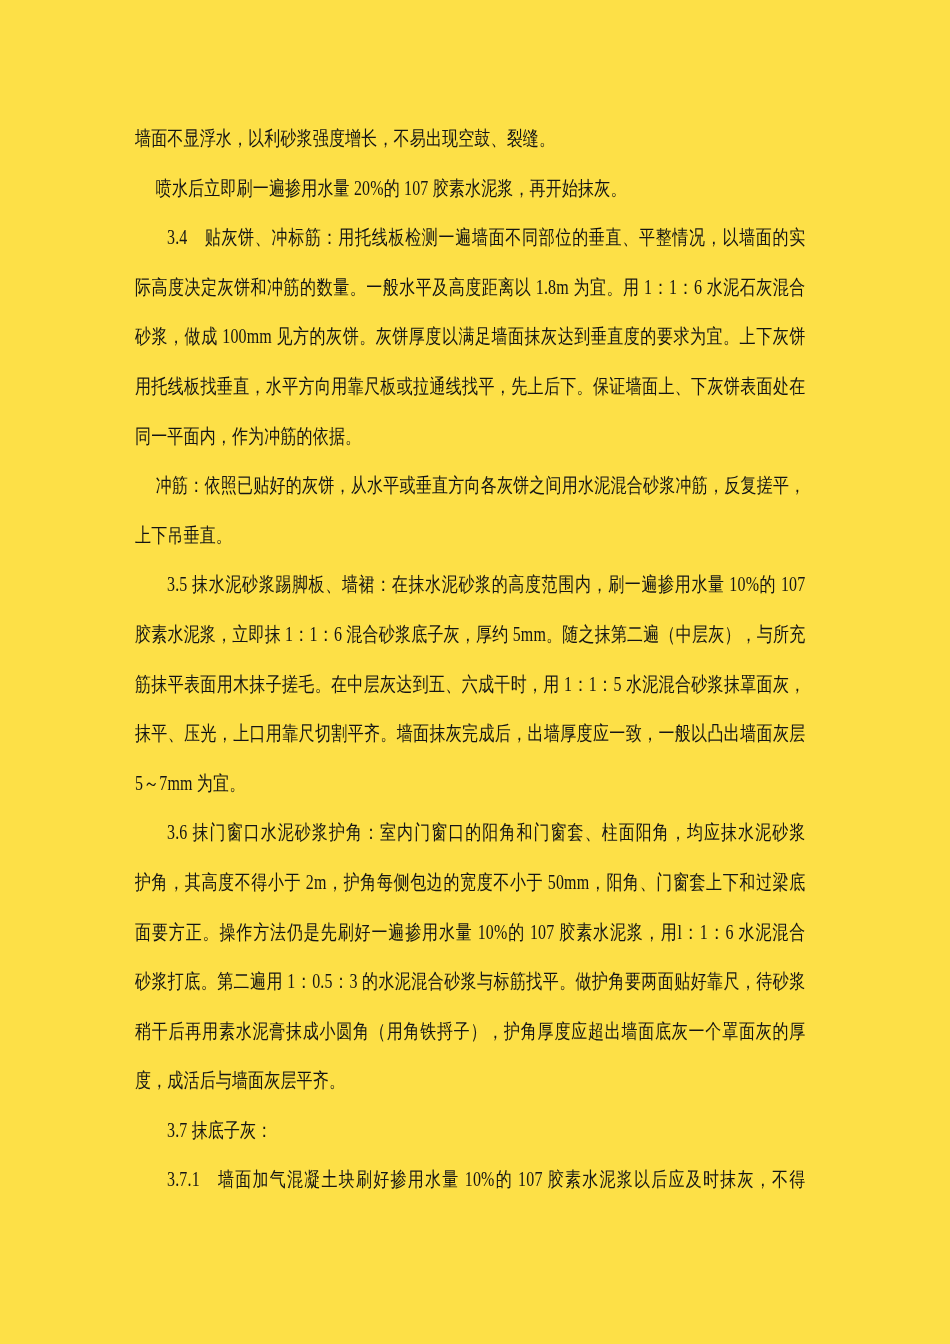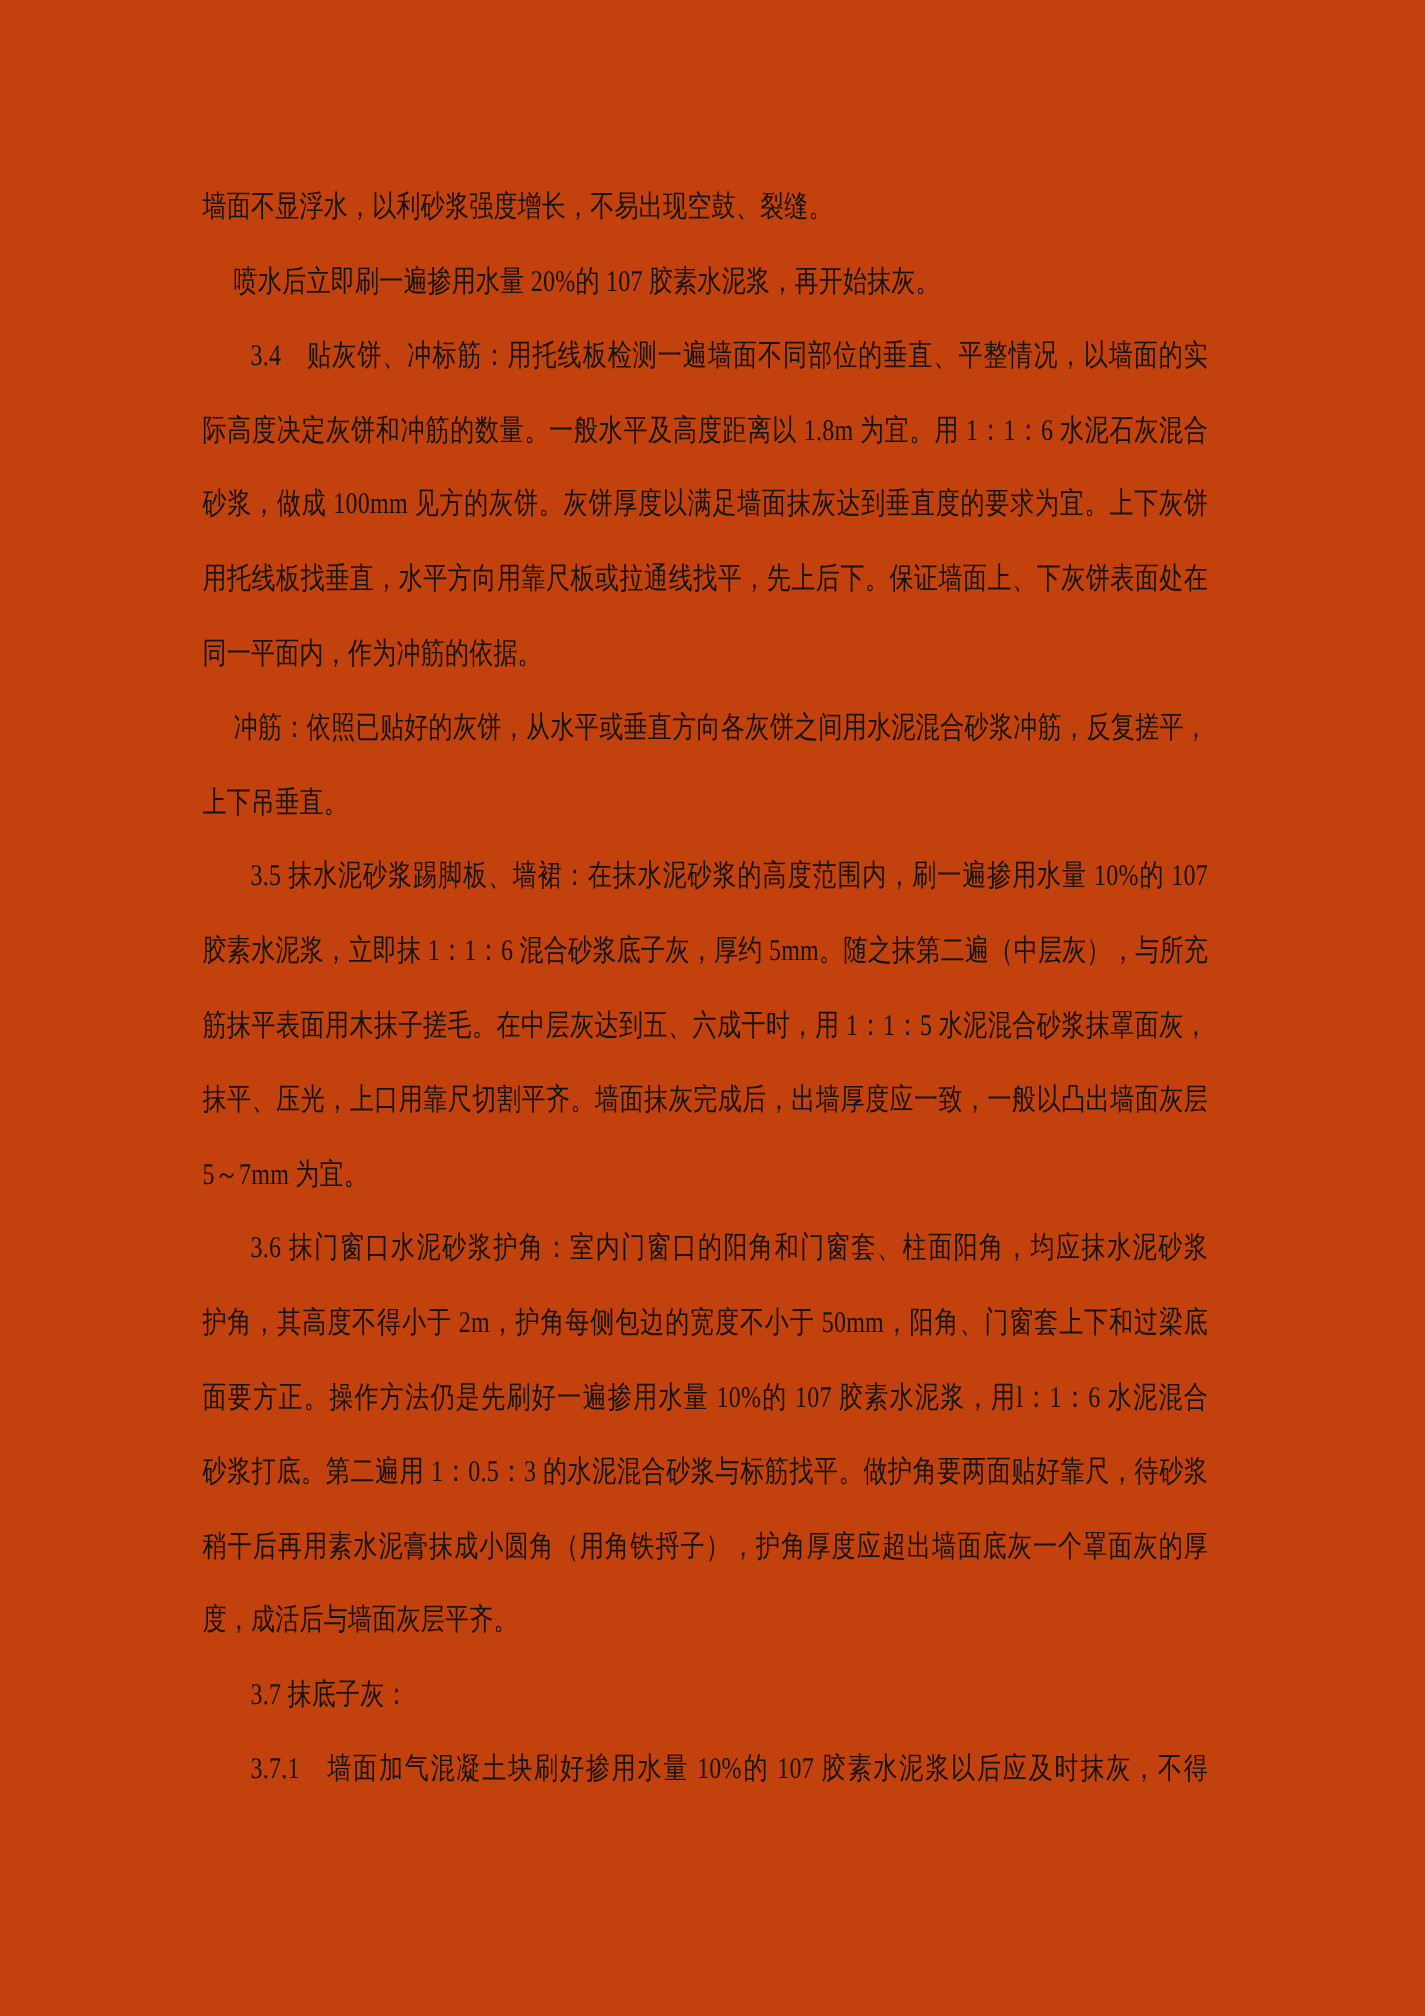--- a/index.html
+++ b/index.html
@@ -1,21 +1,21 @@
 <!DOCTYPE html>
 <html><head>
 <meta charset="utf-8">
 <style>
   html, body { margin: 0; padding: 0; background: #e8e8e8; }
   .page {
     position: relative;
     width: 950px;
     height: 1344px;
     margin: 0 auto;
-    background: #c2410c;
+    background: #fde047;
     overflow: hidden;
     font-family: "Liberation Serif", "DejaVu Serif", serif;
   }
   .content {
     position: absolute;
     left: 135px;
     top: 114px;
     width: 838px;              
     transform: scaleX(0.8);    
     transform-origin: 0 0;

